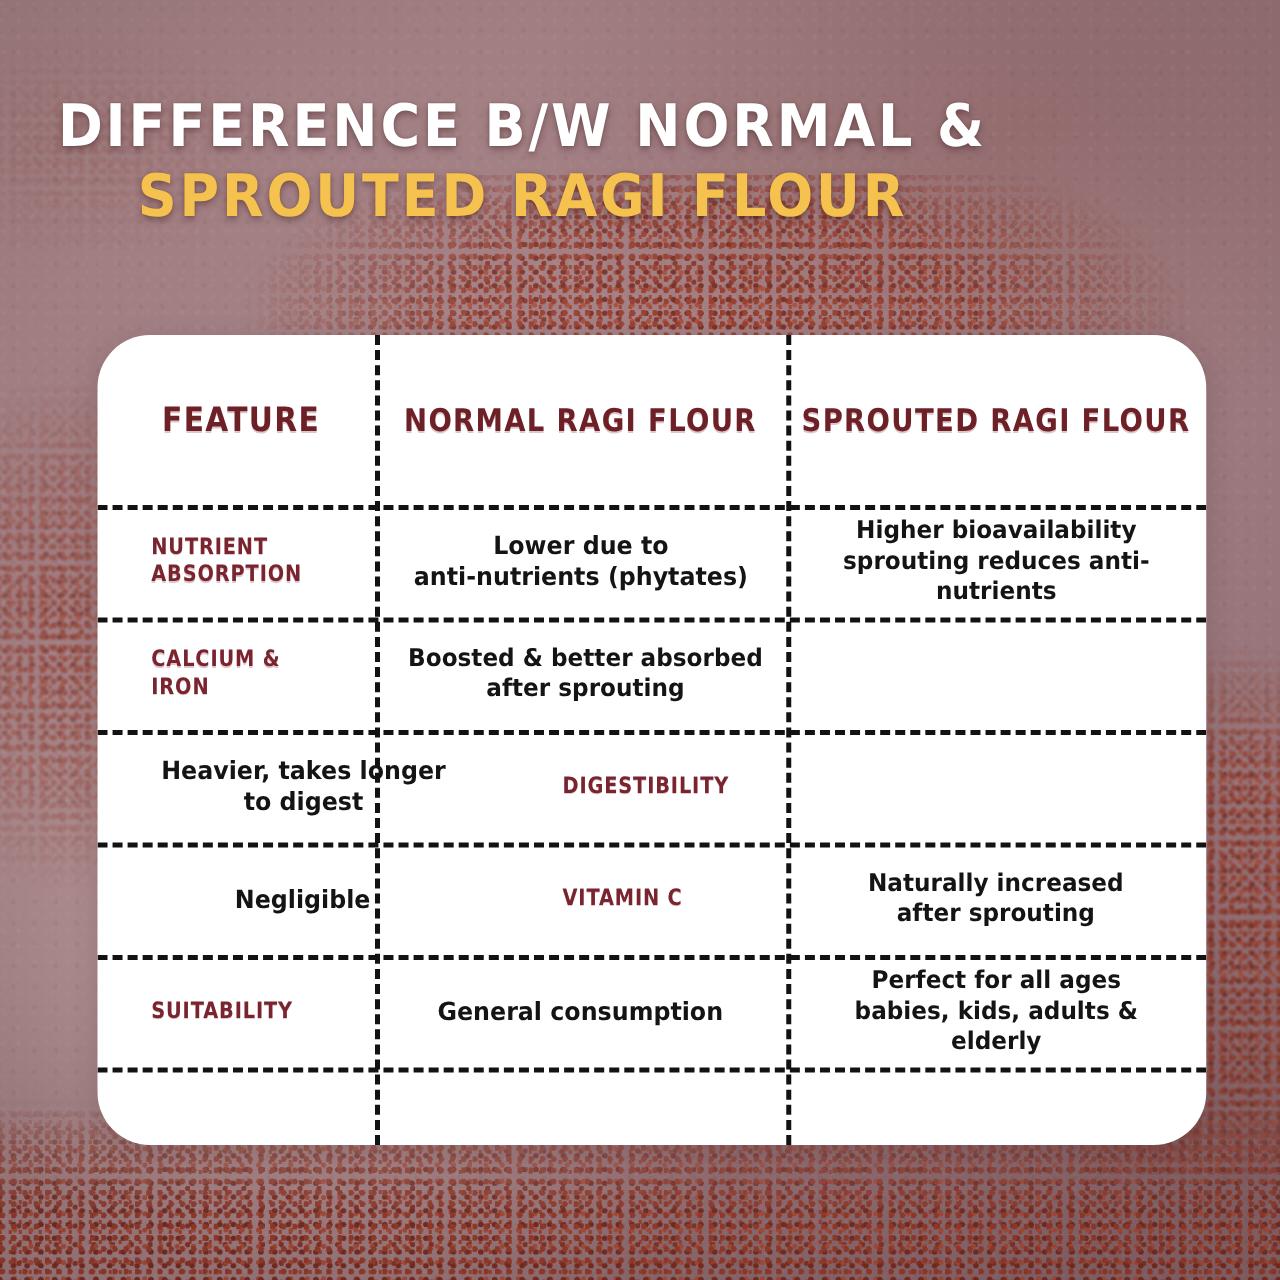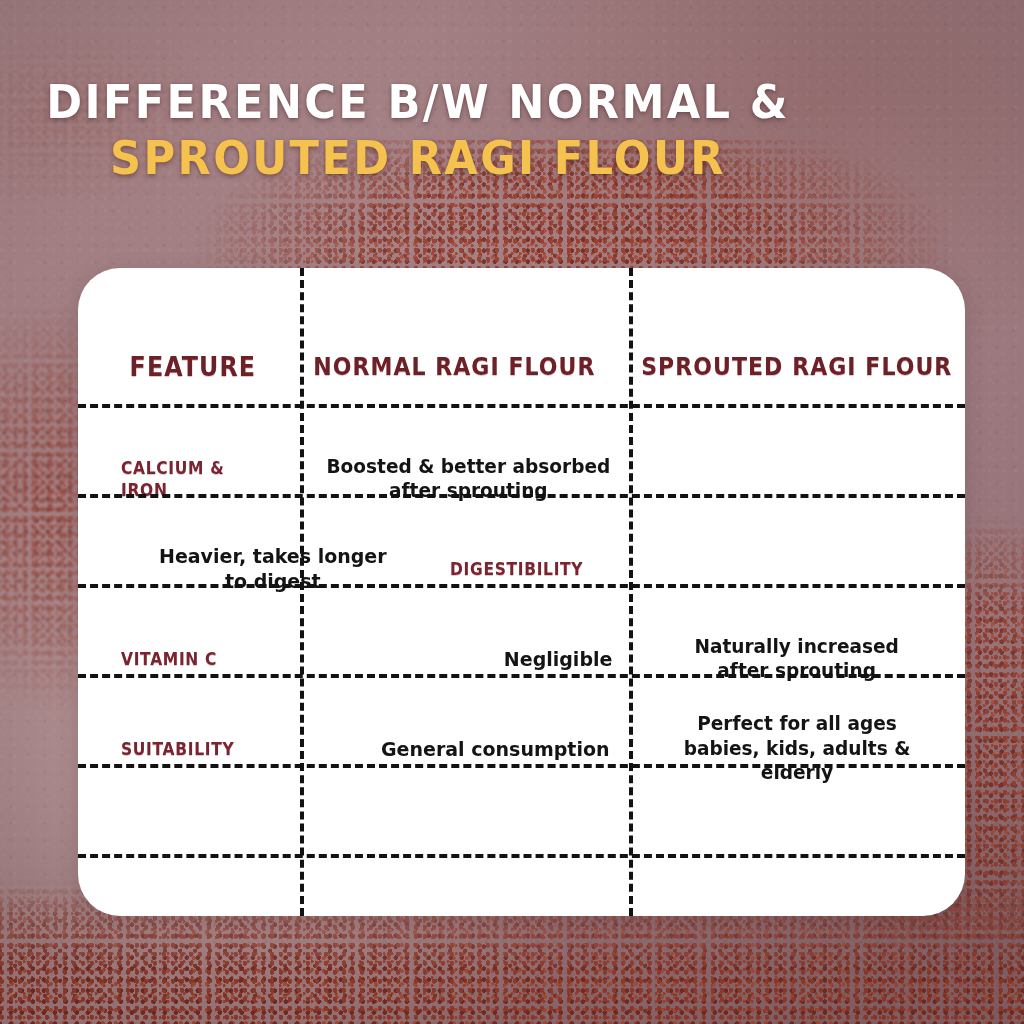--- a/index.html
+++ b/index.html
@@ -119,24 +119,24 @@
   .hline{
     position:absolute;left:0;right:0;height:0;
     border-top:4px dashed #121212;
   }
 
   
   #table{position:absolute;inset:0;display:flex;flex-direction:column;}
   .row{display:flex;align-items:center;position:relative;}
   .cell{box-sizing:border-box;display:flex;align-items:center;}
   .c-feature{width:222px;padding-left:43px;padding-right:8px;}
-  .c-normal{width:329px;justify-content:flex-end;padding:0 14px;}
+  .c-normal{width:329px;justify-content:center;padding:0 14px;}
   .c-sprouted{width:336px;justify-content:center;padding:0 10px;}
 
-  #header-row{height:136px;margin-top:30px;}
+  #header-row{height:136px;}
   .hdr{
     font-family:"DejaVu Sans",sans-serif;font-weight:bold;
     color:#6e2027;font-size:25px;letter-spacing:1.2px;
     text-transform:uppercase;transform:scaleX(.88);
     text-shadow:0 1px 0 rgba(110,32,39,.25);
     white-space:nowrap;
   }
   #hdr-feature{font-size:27px;}
 
   .drow{height:90px;}
@@ -192,45 +192,56 @@
         <span class="hdr" id="hdr-feature">FEATURE</span>
       </div>
       <div class="cell c-normal">
         <span class="hdr">NORMAL RAGI FLOUR</span>
       </div>
       <div class="cell c-sprouted">
         <span class="hdr">SPROUTED RAGI FLOUR</span>
       </div>
     </div>
 
+    <div class="row drow">
+      <div class="cell c-feature">
+        <span class="feat-label">NUTRIENT<br>ABSORPTION</span>
+      </div>
+      <div class="cell c-normal">
+        <span class="body-text">Lower due to<br>anti-nutrients (phytates)</span>
+      </div>
+      <div class="cell c-sprouted">
+        <span class="body-text">Higher bioavailability<br>sprouting reduces anti-<br>nutrients</span>
+      </div>
+    </div>
 
     <div class="row drow">
       <div class="cell c-feature">
         <span class="feat-label">CALCIUM &amp;<br>IRON</span>
       </div>
       <div class="cell c-sprouted">
         <span class="body-text">Boosted &amp; better absorbed<br>after sprouting</span>
       </div>
     </div>
 
     <div class="row drow">
       <div class="cell c-normal">
         <span class="body-text">Heavier, takes longer<br>to digest</span>
       </div>
       <div class="cell c-feature">
         <span class="feat-label">DIGESTIBILITY</span>
       </div>
     </div>
 
     <div class="row drow">
+      <div class="cell c-normal">
+        <span class="body-text">Negligible</span>
+      </div>
       <div class="cell c-feature">
         <span class="feat-label">VITAMIN C</span>
-      </div>
-      <div class="cell c-normal">
-        <span class="body-text">Negligible</span>
       </div>
       <div class="cell c-sprouted">
         <span class="body-text">Naturally increased<br>after sprouting</span>
       </div>
     </div>
 
     <div class="row drow">
       <div class="cell c-feature">
         <span class="feat-label">SUITABILITY</span>
       </div>

